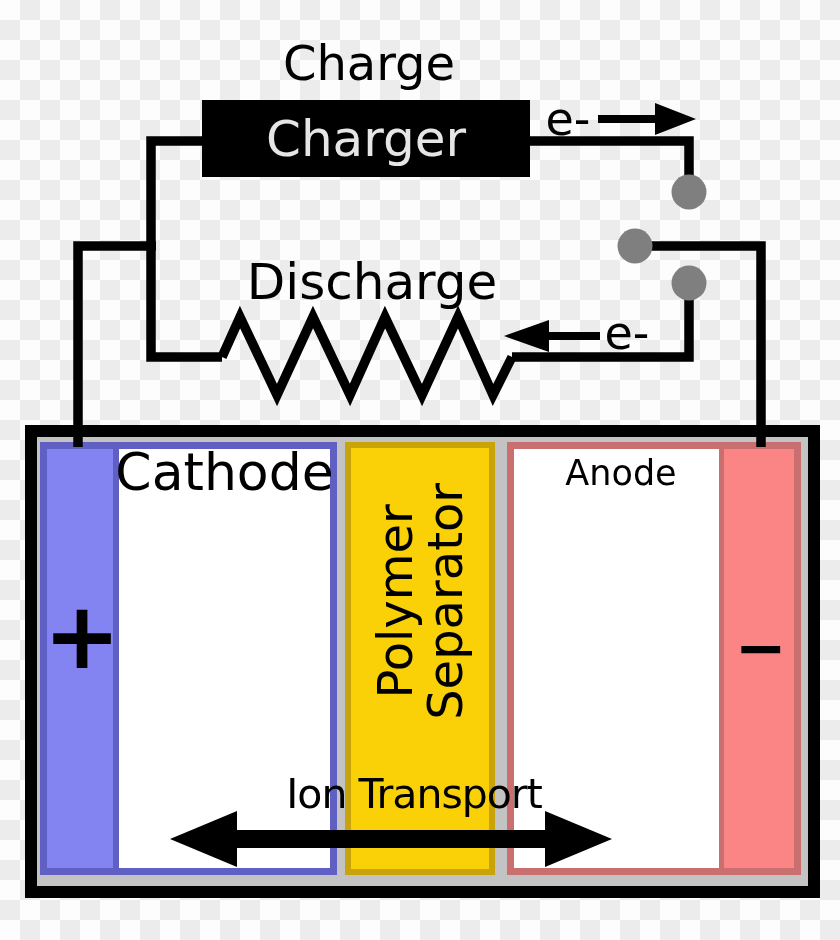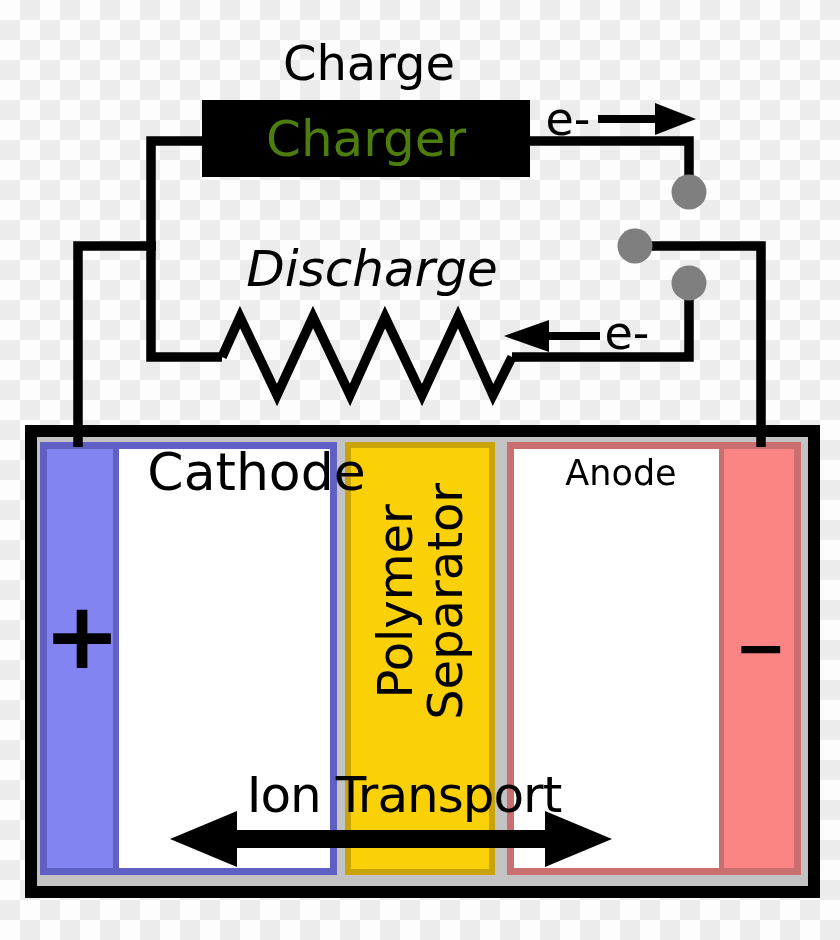--- a/index.html
+++ b/index.html
@@ -20,42 +20,42 @@
     text-align:center;white-space:nowrap;
     z-index:6;line-height:1.1;
   }
   
   .charge-label{left:229px;top:34px;width:280px;height:58px;font-size:48px;}
   .charger-box{
     left:202px;top:100px;width:328px;height:77px;
     background:#000;z-index:4;
     display:flex;align-items:center;justify-content:center;
   }
-  .charger-box .label-inner{color:#4d7c0f;font-size:50px;white-space:nowrap;}
+  .charger-box .label-inner{color:#e5e5e5;font-size:50px;white-space:nowrap;}
   .e-charge{left:538px;top:94px;width:60px;height:50px;font-size:46px;}
-  .discharge-label{left:222px;top:239px;width:300px;height:60px;font-size:50px;font-style:italic;}
+  .discharge-label{left:222px;top:252px;width:300px;height:60px;font-size:50px;}
   .e-discharge{left:598px;top:310px;width:58px;height:46px;font-size:46px;}
 
   
   .battery-case{
     left:25px;top:425px;width:795px;height:473px;
     border:12px solid #000;background:#c3c3c3;
     box-sizing:border-box;z-index:1;
   }
   .cathode-box{
     left:40px;top:442px;width:297px;height:433px;
     border:7px solid #5f5fc4;background:#fff;
     box-sizing:border-box;z-index:2;
   }
   .cathode-collector{
     position:absolute;left:0;top:0;bottom:0;width:66px;
     background:#8383f1;border-right:6px solid #5f5fc4;
   }
   .plus-symbol{left:47px;top:582px;width:70px;height:110px;font-size:92px;font-weight:bold;}
-  .cathode-label{left:119px;top:446px;width:211px;height:54px;font-size:52px;margin-left:32px;}
+  .cathode-label{left:119px;top:446px;width:211px;height:54px;font-size:52px;}
 
   .separator-box{
     left:345px;top:442px;width:150px;height:433px;
     border:6px solid #c8a40a;background:#f9d106;
     box-sizing:border-box;z-index:2;
   }
   .separator-text{
     left:345px;top:442px;width:150px;height:318px;
     display:flex;align-items:center;justify-content:center;z-index:6;
   }
@@ -69,21 +69,21 @@
     border:7px solid #c96f6f;background:#fff;
     box-sizing:border-box;z-index:2;
   }
   .anode-collector{
     position:absolute;right:0;top:0;bottom:0;width:70px;
     background:#fb8484;border-left:5px solid #c96f6f;
   }
   .minus-symbol{left:726px;top:600px;width:70px;height:96px;font-size:62px;font-weight:bold;}
   .anode-label{left:514px;top:446px;width:214px;height:54px;font-size:35px;}
 
-  .ion-label{left:204px;top:770px;width:400px;height:50px;font-size:50px;letter-spacing:-1px;}
+  .ion-label{left:214px;top:770px;width:400px;height:50px;font-size:41px;letter-spacing:-1px;}
 
   .circuit-svg{position:absolute;left:0;top:0;z-index:5;}
 </style>
 </head>
 <body>
 
 <div class="canvas">
 
   <div class="abs battery-case"></div>
 

